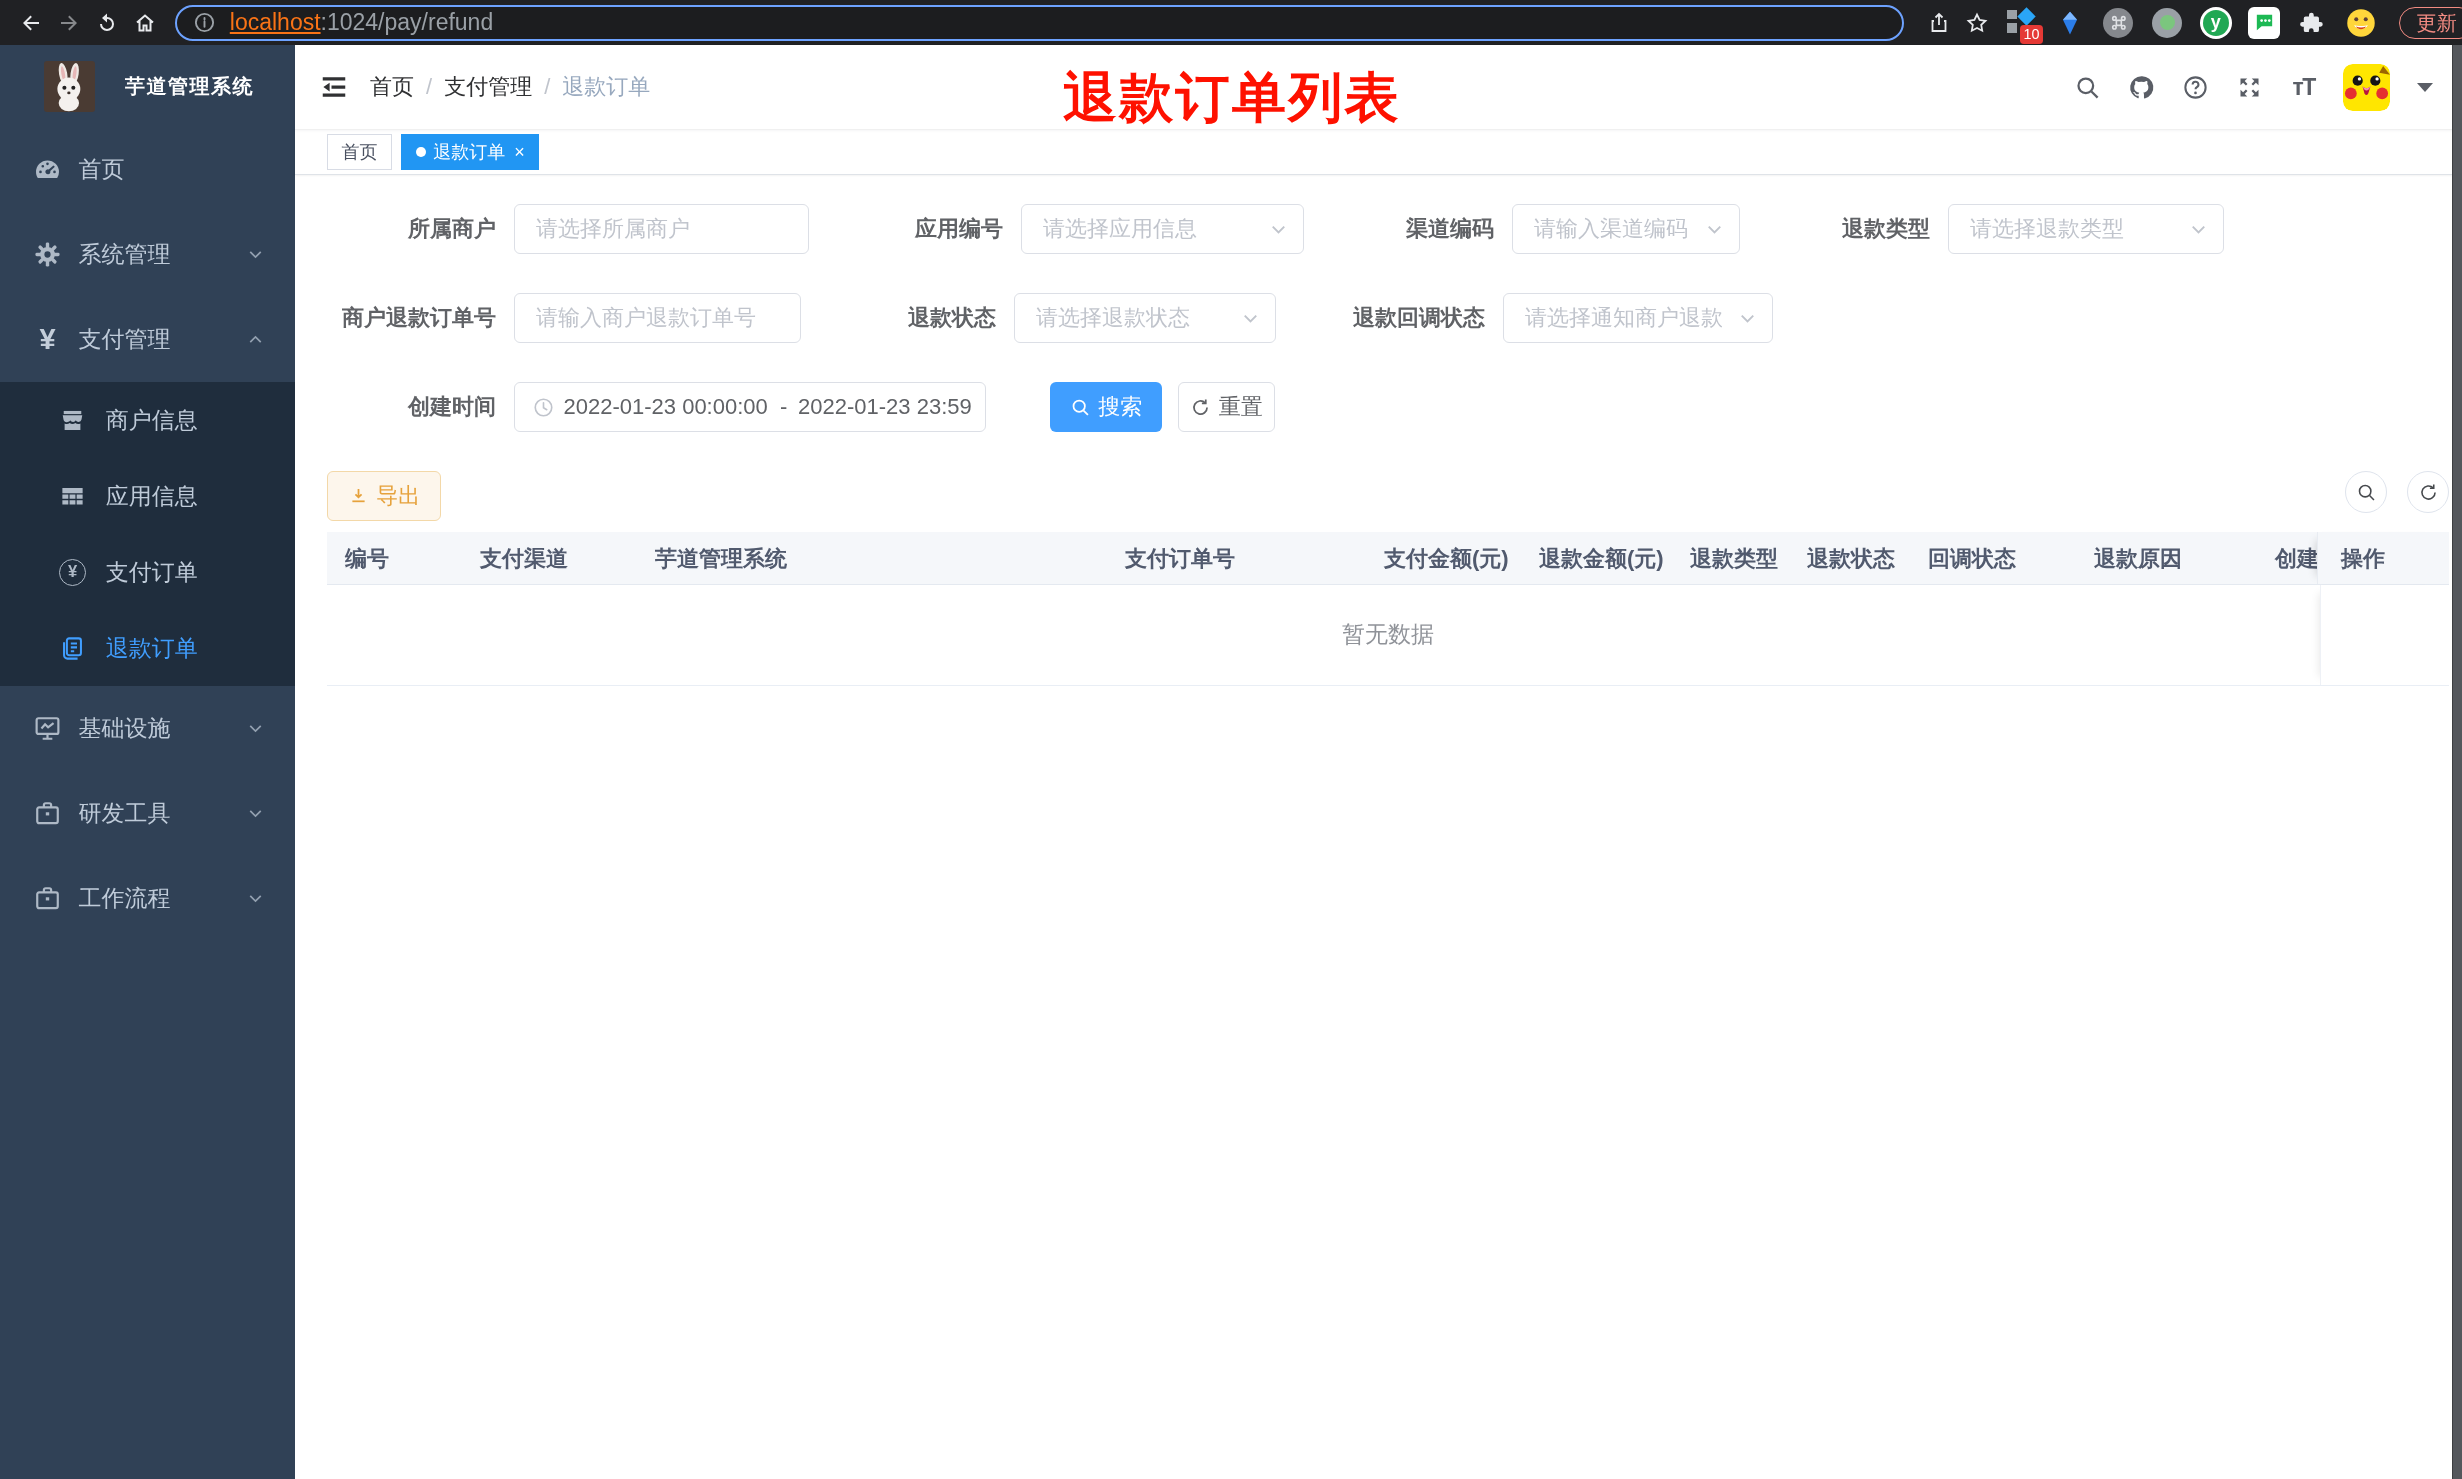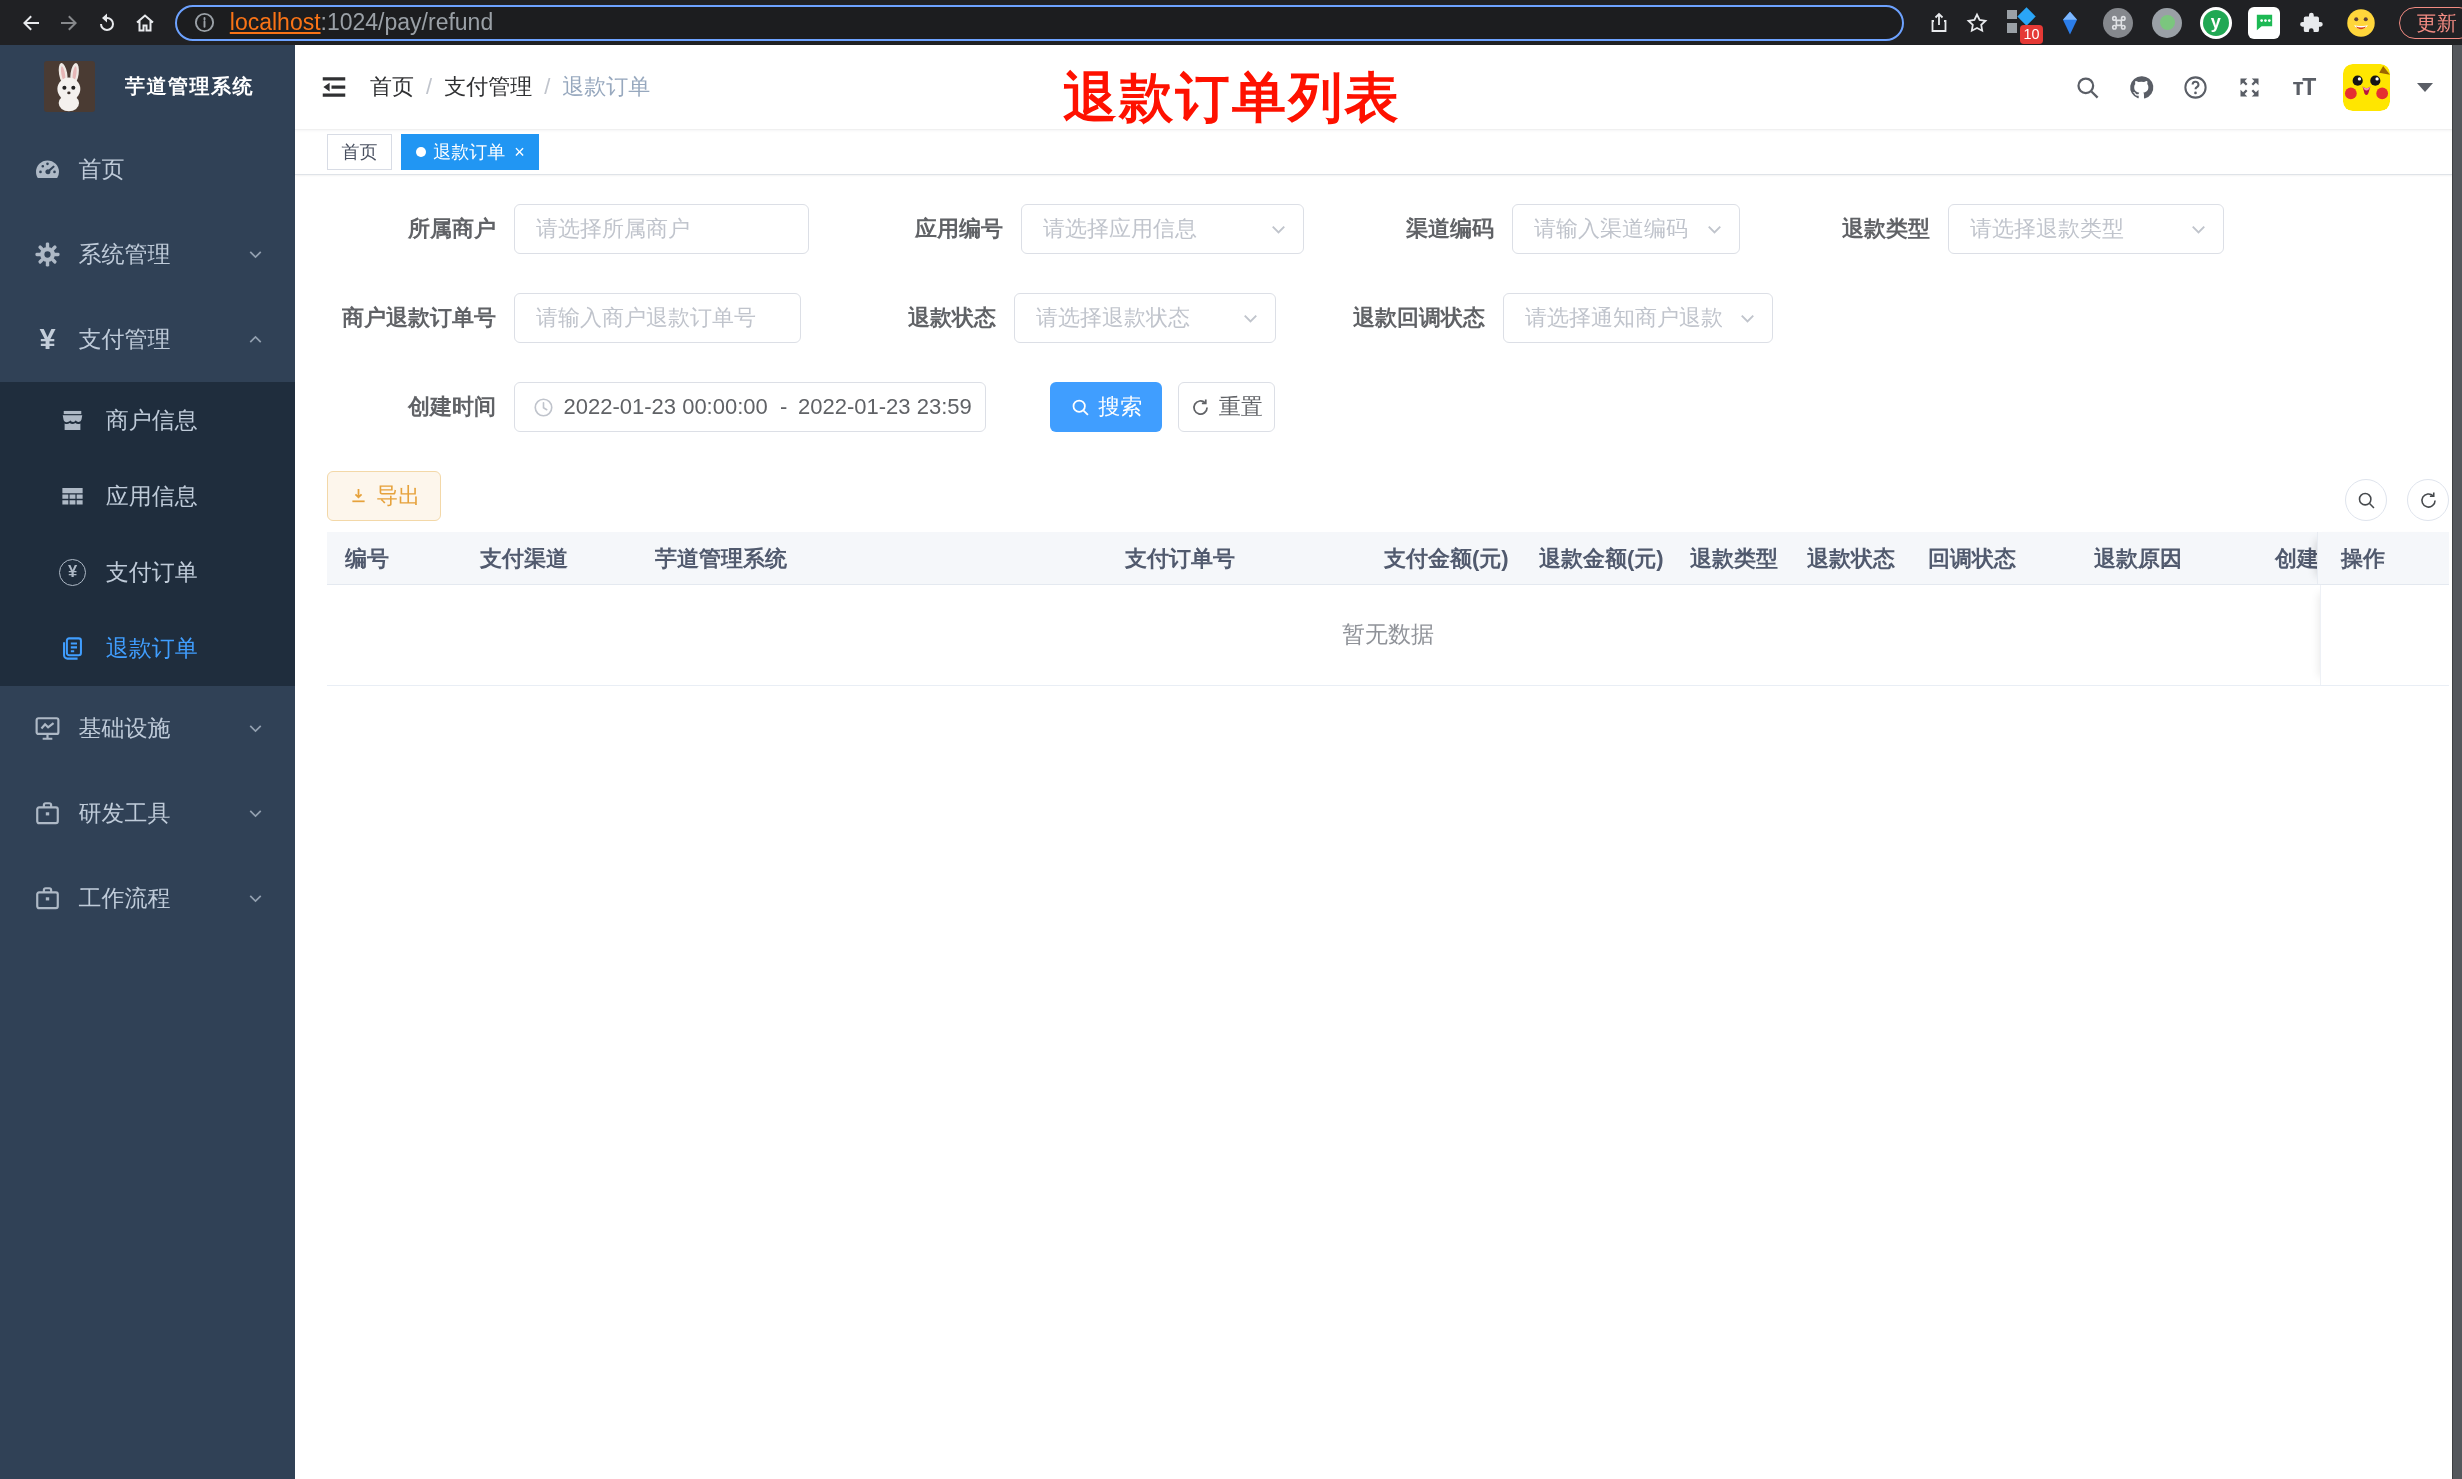--- a/index.html
+++ b/index.html
@@ -81,21 +81,21 @@
   .date-range .clock svg { width:23px; height:23px; }
   .d-start { flex:0 0 206px; overflow:hidden; white-space:nowrap; }
   .d-sep { flex:0 0 auto; margin:0 10.6px; color:#606266; }
   .d-end { flex:1; overflow:hidden; white-space:nowrap; }
   .btn { height:50px; display:flex; align-items:center; justify-content:center; gap:7.6px; border-radius:6px; font-size:22px; cursor:pointer; border:none; font-family:inherit; }
   .btn svg { width:21px; height:21px; }
   .btn-primary { background:#409eff; color:#fff; width:112px; }
   .btn-plain { background:#fff; color:#606266; border:1.5px solid #dcdfe6; width:97px; }
   .btn-warn { background:#fdf6ec; color:#e6a23c; border:1.5px solid #f3d8a8; padding:0 19.7px; }
 
-  .toolbar-row { display:flex; align-items:flex-end; margin-bottom:10.6px; }
+  .toolbar-row { display:flex; align-items:flex-start; margin-bottom:10.6px; }
   .tool-circles { margin-left:auto; display:flex; gap:19.7px; }
   .circle-btn { width:42px; height:42px; border-radius:50%; border:1.5px solid #dfe4ed; background:#fff; color:#46494d; display:flex; align-items:center; justify-content:center; cursor:pointer; }
   .circle-btn svg { width:21px; height:21px; }
 
   
   .table { position:relative; width:2122px; }
   .thead { display:flex; background:#f5f7fa; height:53px; border-bottom:1.5px solid #e4e9f0; }
   .th { font-size:22px; font-weight:700; color:#515a6e; line-height:53px; padding-left:18px; overflow:hidden; white-space:nowrap; flex:0 0 auto; }
   .th-op { border-left:1.5px solid #e8ecf2; box-shadow:-9px 0 9px -7.6px rgba(0,0,0,.18); padding-left:23px; }
   .tbody-empty { height:101px; display:flex; align-items:center; justify-content:center; border-bottom:1.5px solid #e9eef5; position:relative; }

